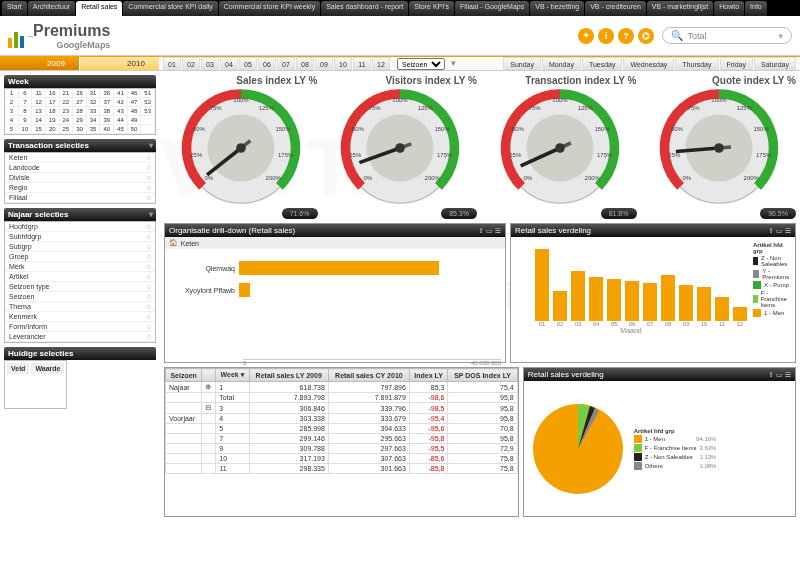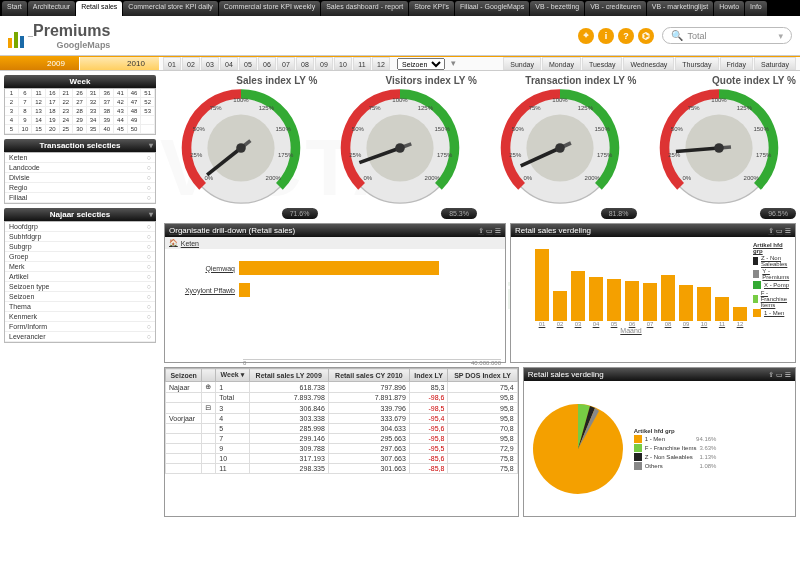--- a/index.html
+++ b/index.html
@@ -30,21 +30,21 @@
   .year.sel{ background:linear-gradient(#f4a000,#d88000); color:#fff;}
   .months { display:flex; gap:1px; padding:0 3px;}
   .mn { width:18px; background:linear-gradient(#f8f8f8,#e0e0e0); text-align:center; font-size:7px; line-height:14px; border:1px solid #ddd;}
   .season-sel{ margin:1px 4px; font-size:7px; height:12px;}
   .days { margin-left:auto; display:flex; gap:1px; padding-right:4px;}
   .day { background:linear-gradient(#f8f8f8,#e0e0e0); padding:0 6px; font-size:7px; line-height:14px; border:1px solid #ddd;}
 
   
   .main { display:flex; height: calc(583px - 16px - 40px - 15px); }
   .side { width:160px; padding:4px; display:flex; flex-direction:column; gap:4px; overflow:hidden;}
-  .panel-title { background:linear-gradient(#555,#111); color:#fff; font-size:8px; padding:2px 11px; font-weight:bold; border-radius:2px 2px 0 0; position:relative;text-align:center;}
+  .panel-title { background:linear-gradient(#555,#111); color:#fff; font-size:8px; padding:2px 4px; font-weight:bold; border-radius:2px 2px 0 0; position:relative;}
   .panel-title .dd{position:absolute; right:3px; top:2px; color:#999;}
   .week-grid { border:1px solid #bbb; display:grid; grid-template-columns:repeat(11,1fr); font-size:6px; }
   .week-grid div{ text-align:center; padding:1px 0; border-right:1px solid #eee; border-bottom:1px solid #eee;}
   .sel-list { border:1px solid #bbb; }
   .sel-row { display:flex; justify-content:space-between; padding:1px 4px; font-size:7px; border-bottom:1px solid #eee;}
   .sel-row .o{ color:#aaa;}
   .kv { border:1px solid #bbb; }
   .kv th{ font-size:7px; background:#eee; padding:2px 4px; text-align:left;}
 
   
@@ -54,21 +54,21 @@
 
   
   .gauges { display:flex; gap:6px; justify-content:space-between;}
   .gauge-wrap { flex:1; text-align:right;}
   .gauge-title { font-size:10px; color:#555; margin-bottom:2px; font-weight:bold;}
   .gauge { width:120px; height:120px; margin:0 auto; position:relative;}
   .gauge svg{width:100%;height:100%;}
   .gauge-val { background:linear-gradient(#444,#111); color:#aaa; font-size:7px; padding:2px 8px; border-radius:8px; display:inline-block; margin-top:-6px;}
 
   
-  .mid { display:flex; gap:4px; height:140px;text-decoration:underline;}
+  .mid { display:flex; gap:4px; height:140px;}
   .card { border:1px solid #999; flex:1; display:flex; flex-direction:column; position:relative;}
   .card-h { background:linear-gradient(#555,#111); color:#fff; font-size:8px; padding:2px 4px; display:flex; justify-content:space-between;}
   .card-h .icons span{ margin-left:2px; color:#ccc; font-size:7px;}
   .card-body { flex:1; position:relative; background:#fff; padding:4px;}
 
   .barh { position:relative; height:100%;}
   .barh .row{ display:flex; align-items:center; margin:8px 0;}
   .barh .lbl{ width:70px; font-size:7px; text-align:right; padding-right:4px;}
   .barh .b{ height:14px; background:#f4a000;}
   .barh .axis{ position:absolute; bottom:0; left:74px; right:0; border-top:1px solid #ccc; font-size:6px; display:flex; justify-content:space-between; color:#888;}
@@ -293,20 +293,35 @@
           </div>
           <div class="sel-row">
             <span>Form/Inform</span>
             <span class="o">○</span>
           </div>
           <div class="sel-row">
             <span>Leverancier</span>
             <span class="o">○</span>
           </div>
         </div>
+    </div>
+    <div>
+      <div class="panel-title"><span>Huidige selecties</span></div>
+      <table class="kv">
+          <tbody>
+            <tr>
+              <th>Veld</th>
+              <th>Waarde</th>
+            </tr>
+            <tr>
+              <td style="height:30px"></td>
+              <td></td>
+            </tr>
+          </tbody>
+        </table>
     </div>
   </div>
 
   <div class="content">
     <div class="watermark2">VICTA</div>
     <div class="watermark">QlikView Solutions</div>
 
     <div class="gauges" id="gauges">
         <div class="gauge-wrap"><div class="gauge-title">Sales index LY %</div><div class="gauge"><svg viewBox="0 0 100 100">
               <circle cx="50" cy="50" r="46" fill="#e8e8e8" stroke="#bbb"></circle>

